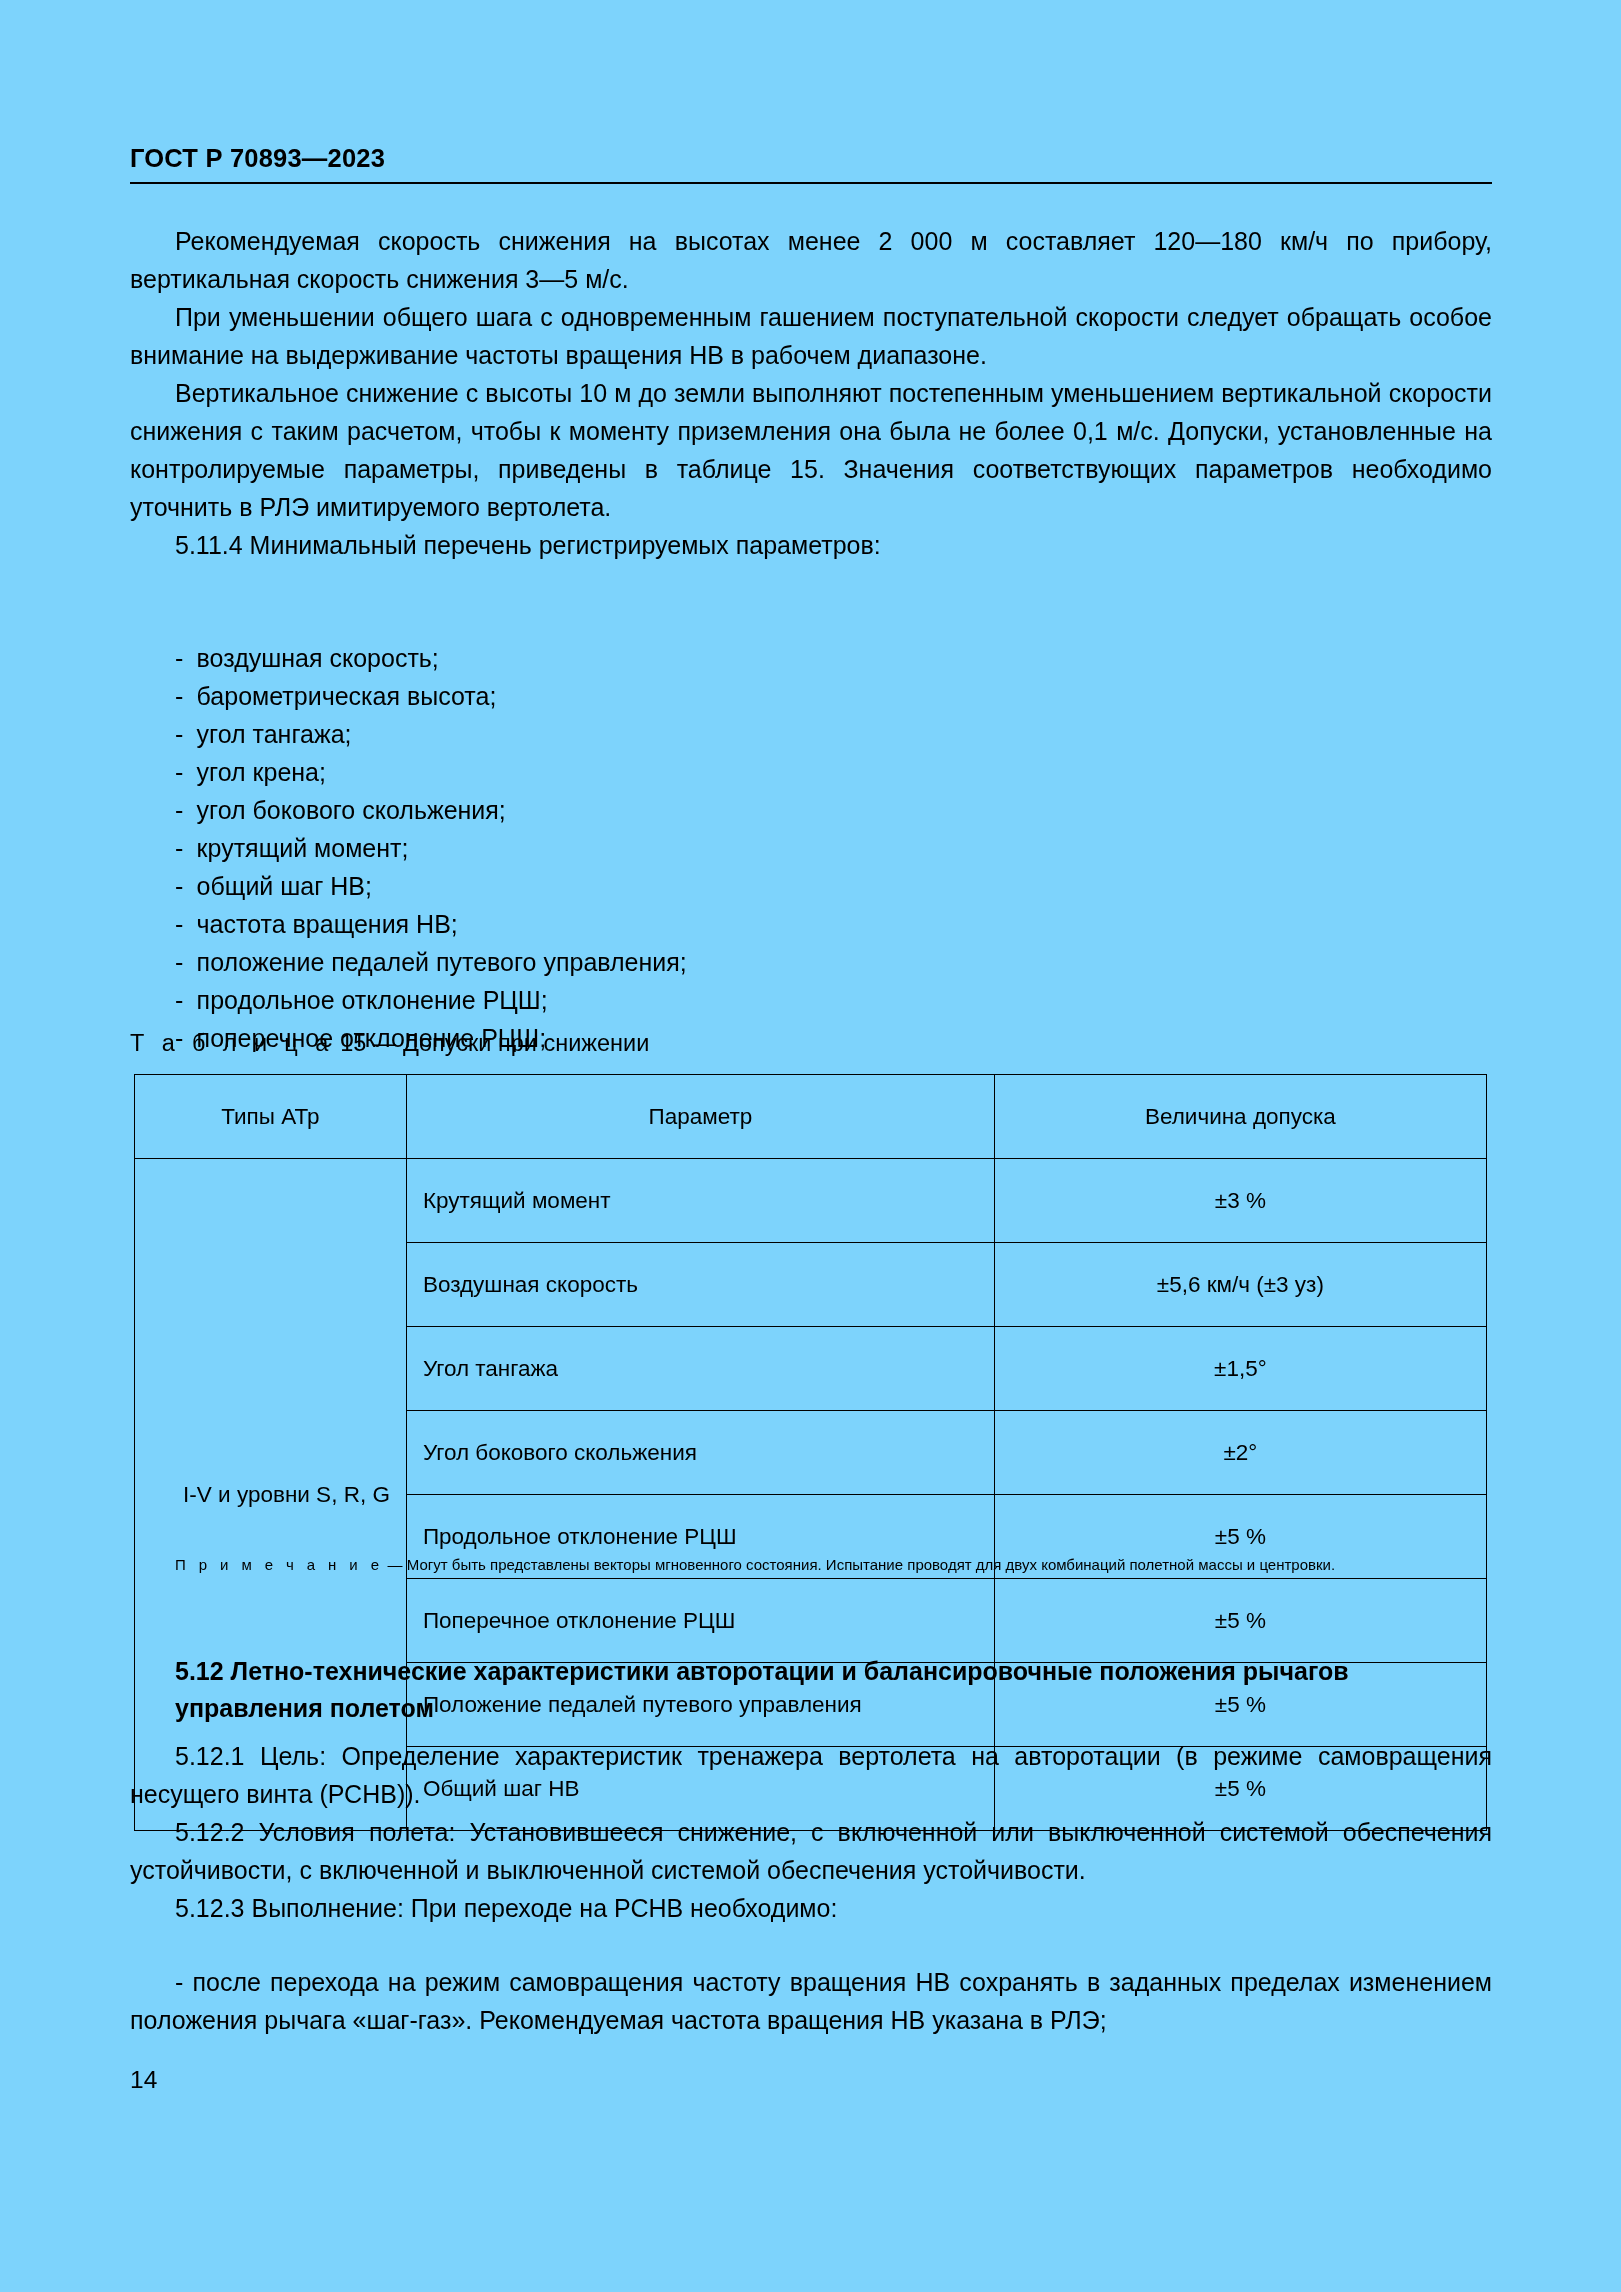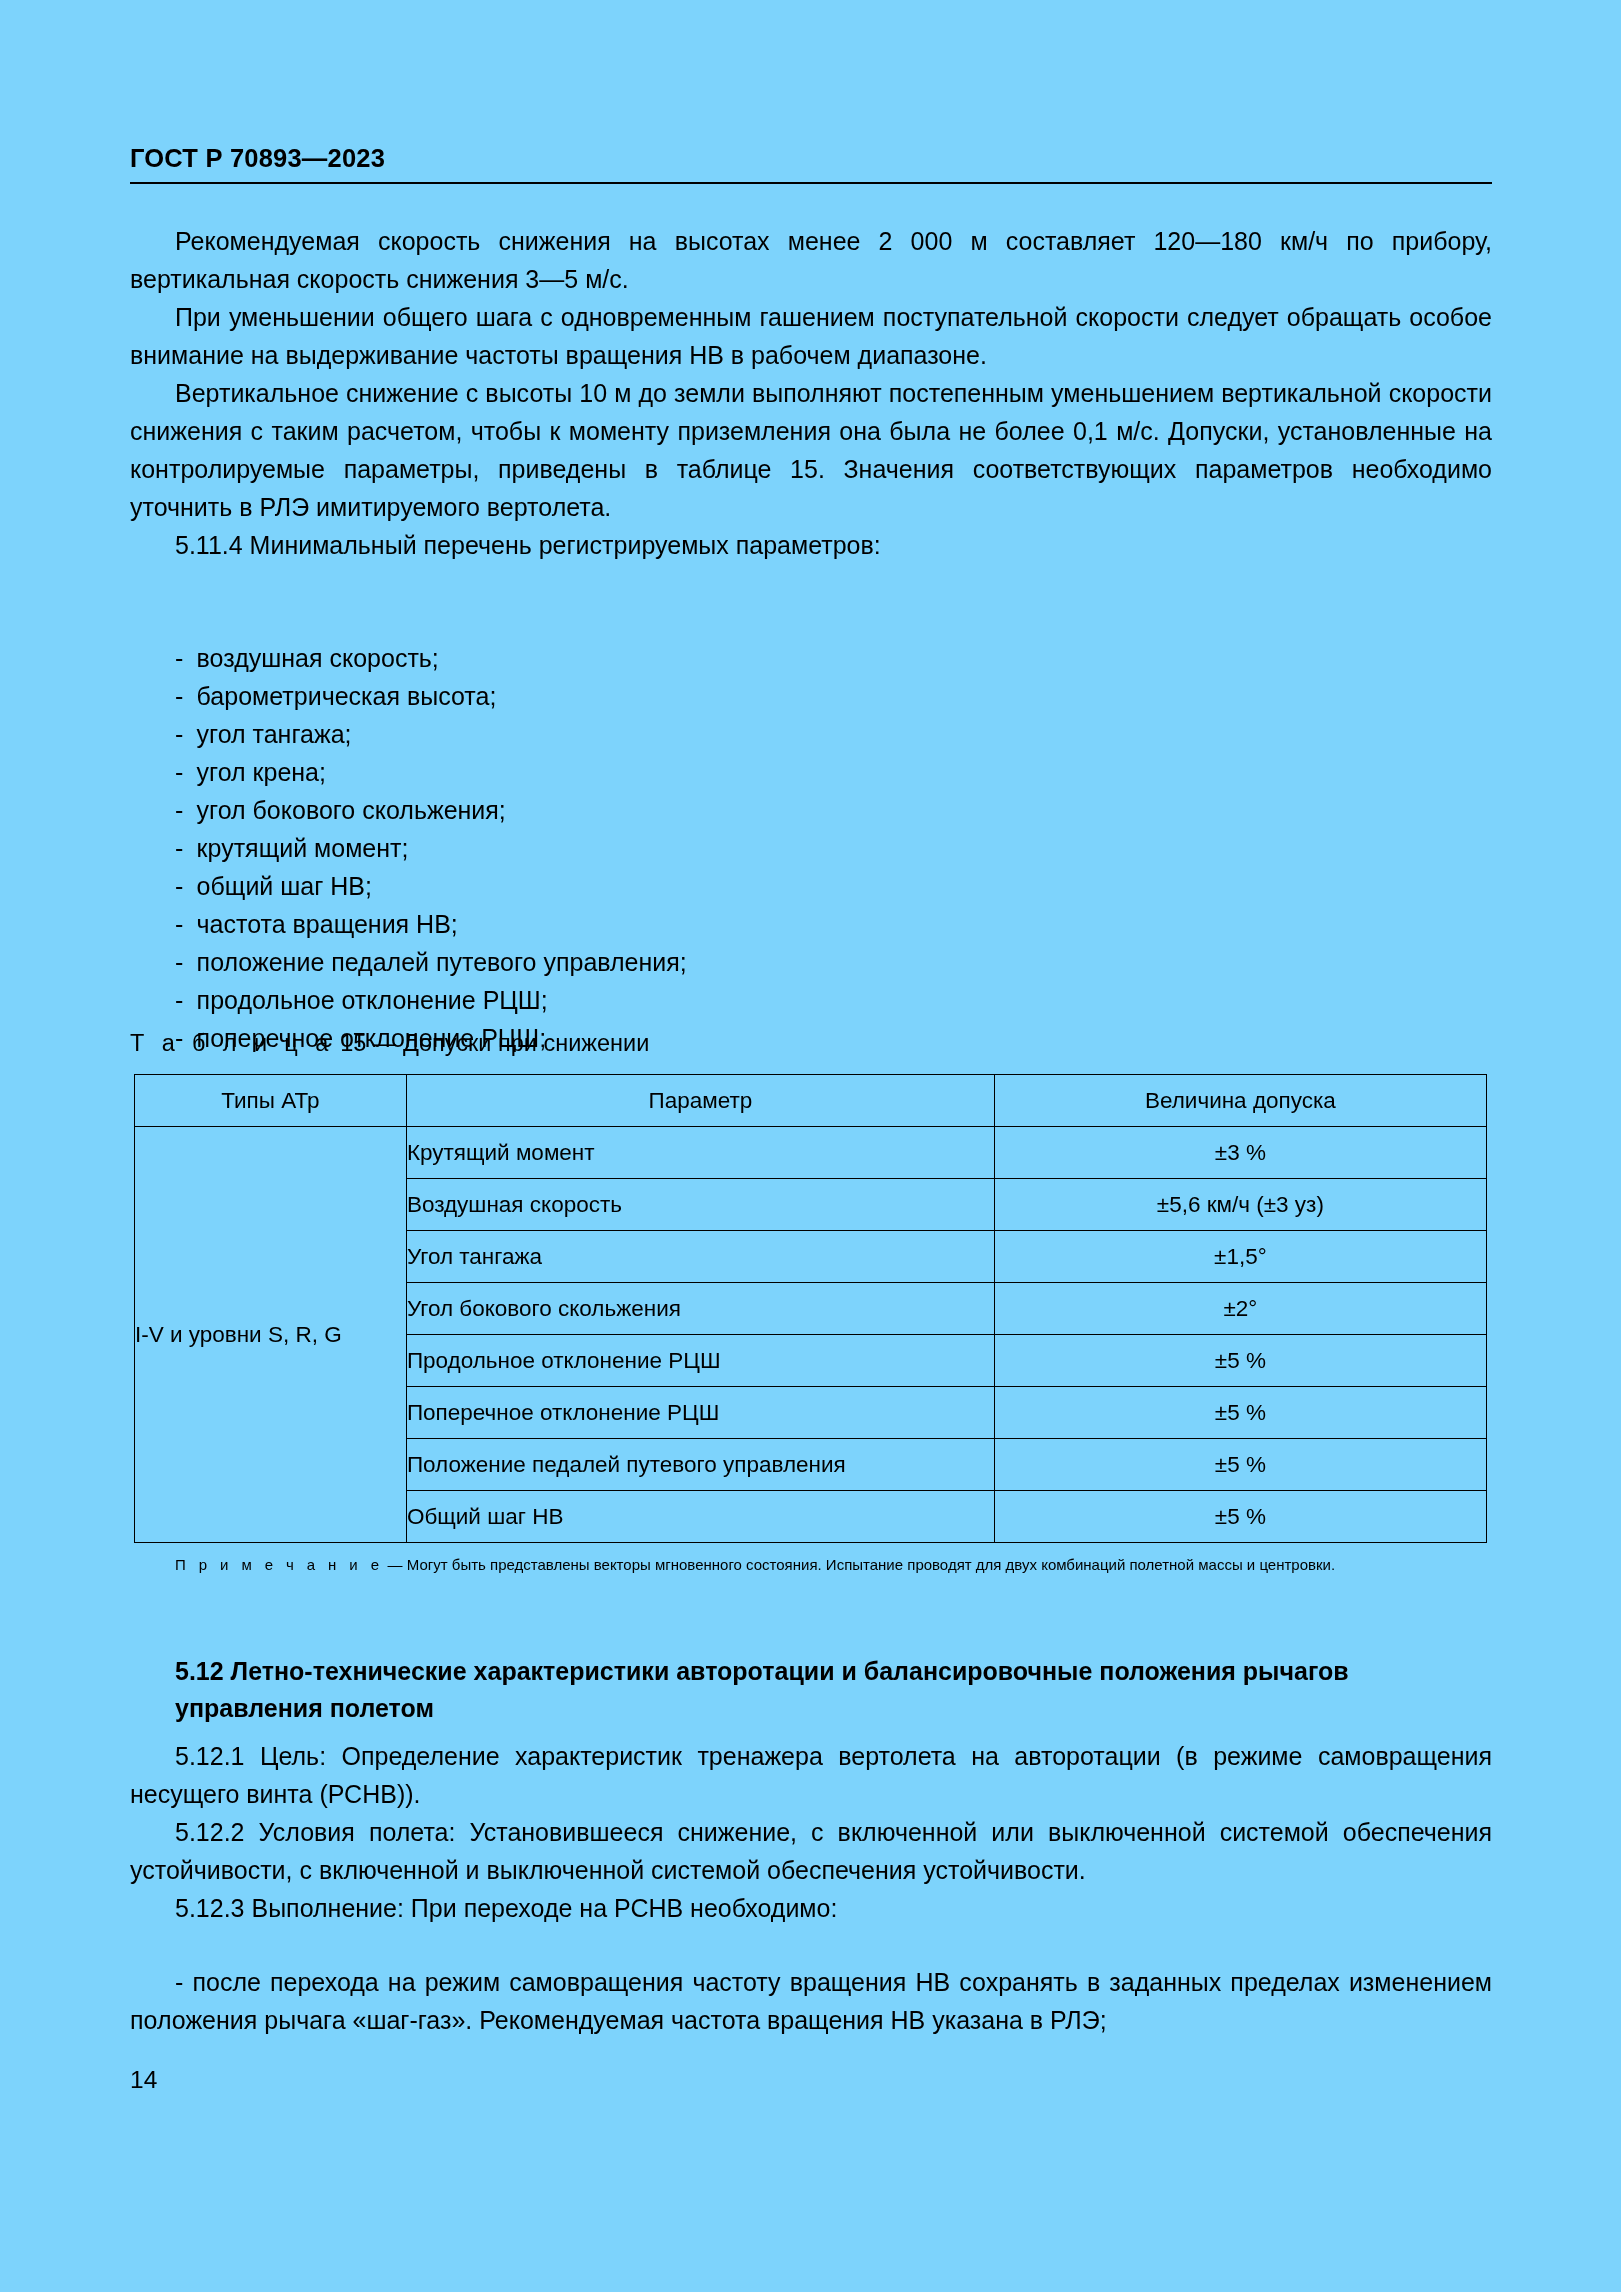--- a/index.html
+++ b/index.html
@@ -96,42 +96,42 @@
   .tol-table {
     position: absolute;
     left: 3.9px;
     width: 1353px;
     border-collapse: collapse;
     table-layout: fixed;
     font-size: 22.5px;
   }
   .tol-table td, .tol-table th {
     border: 1.6px solid #000;
-    padding: 0;
+    padding: 16px;
     font-weight: normal;
     vertical-align: middle;
   }
   .tol-table .col-a { width: 272px; }
   .tol-table .col-b { width: 588px; }
   .tol-table .col-c { width: 492px; }
 
   .tol-table thead td {
     height: 51px;
     text-align: center;
   }
   .tol-table tbody td {
     height: 51px;
   }
   .cell-center { text-align: center; }
   .cell-left {
     text-align: left;
     padding-left: 15.7px;
   }
   .types-cell {
-    text-align: left;
+    text-align: right;
     vertical-align: middle;
   }
 
   
   .note-block {
     position: absolute;
     left: 0;
     width: 1362px;
     font-size: 15px;
     line-height: 35px;

